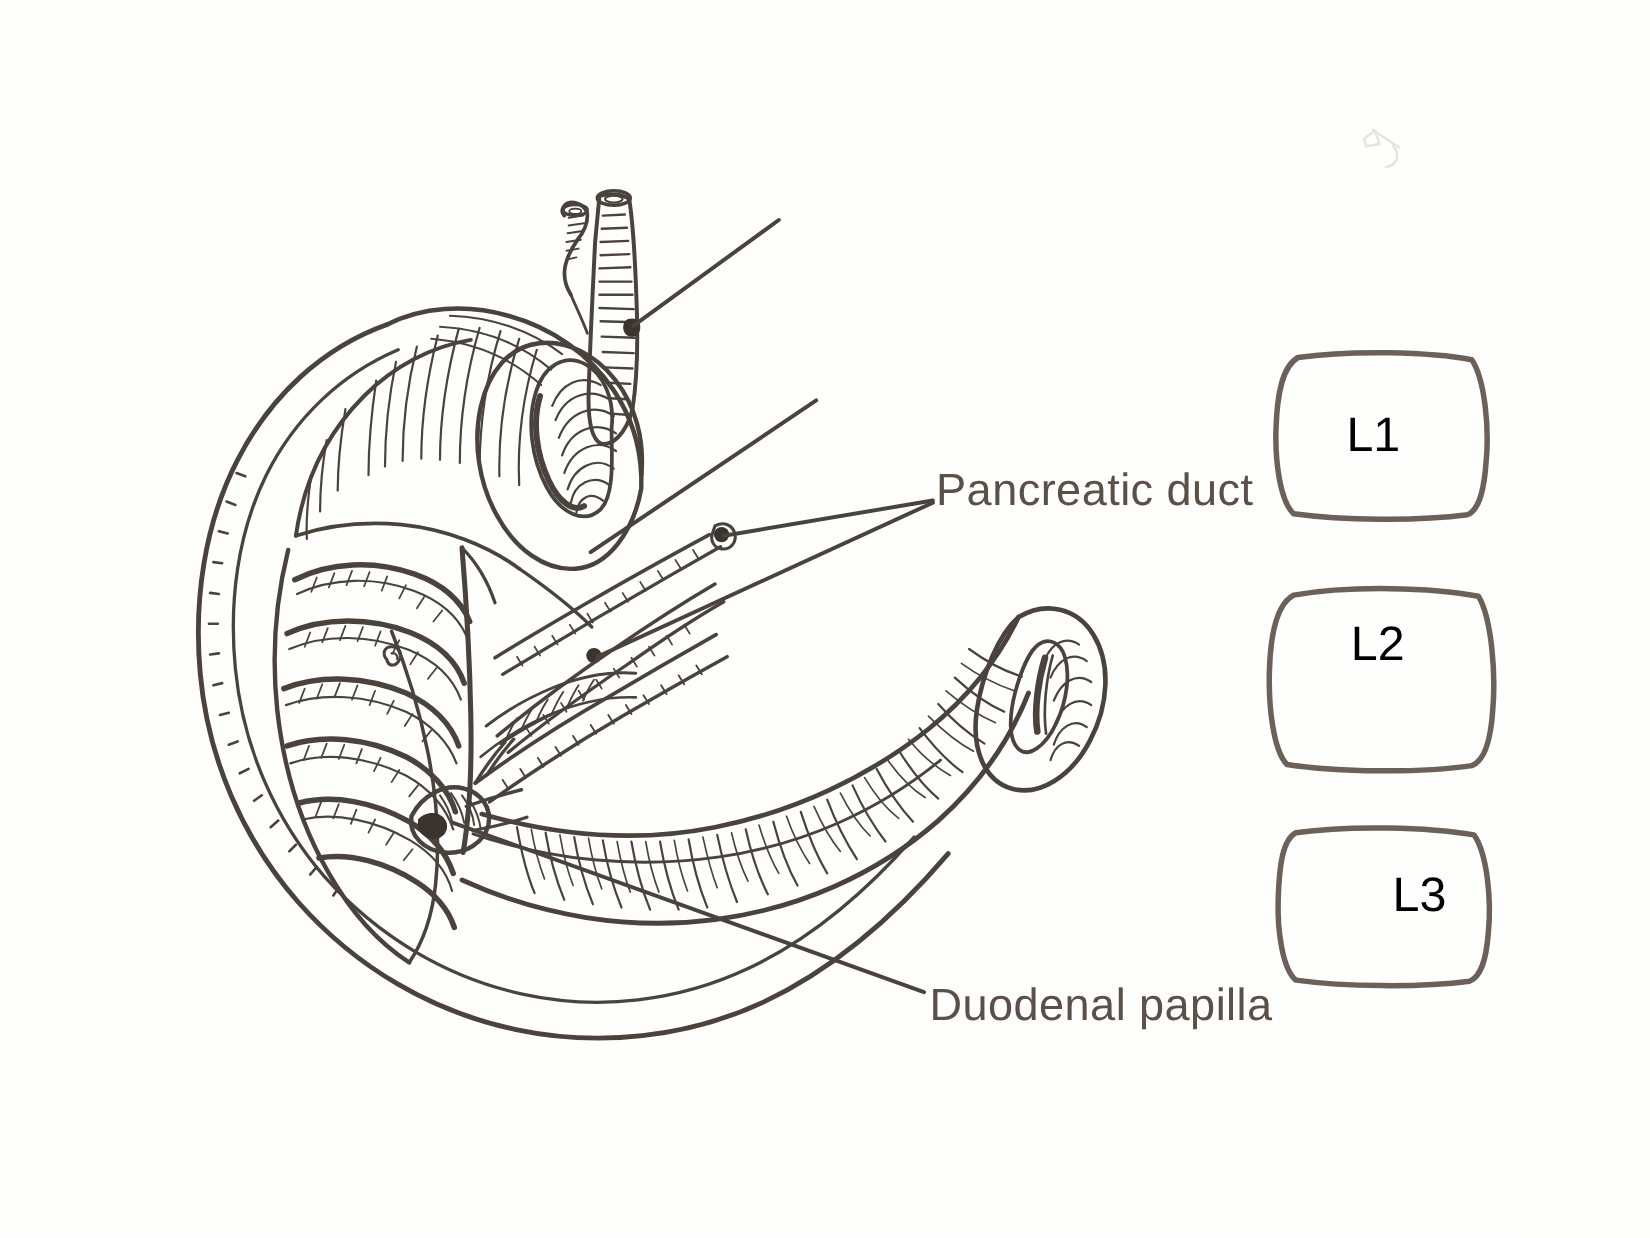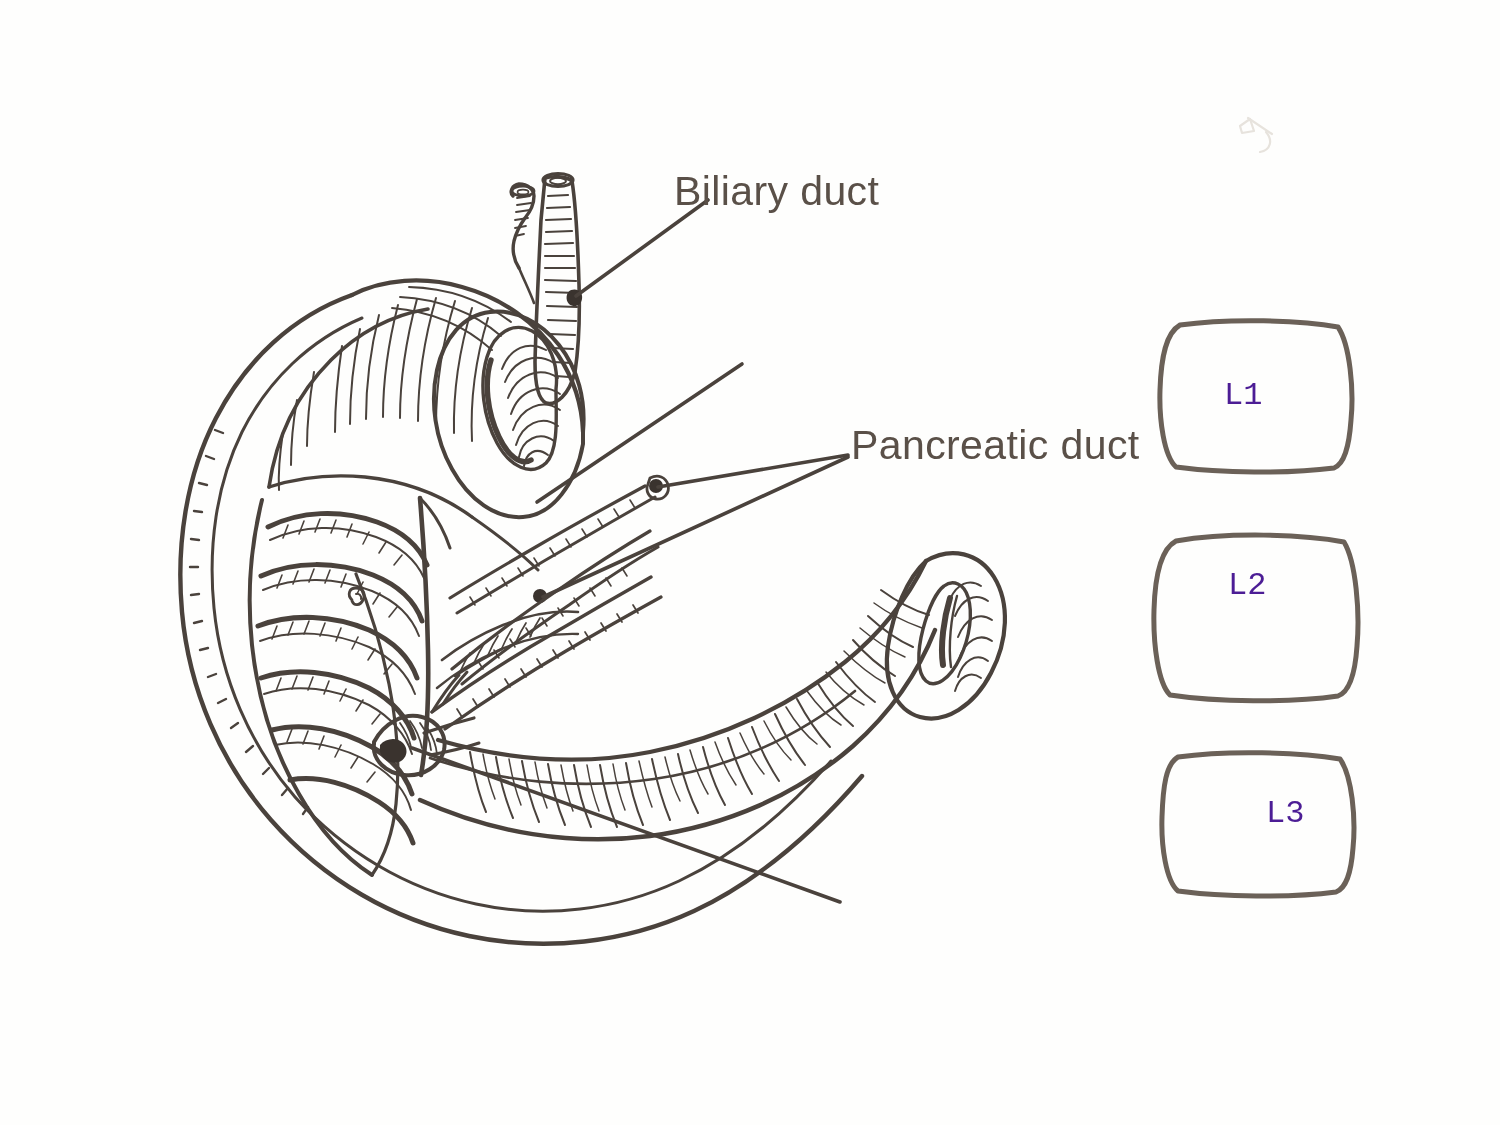--- a/index.html
+++ b/index.html
@@ -36,23 +36,23 @@
     white-space: pre;
     user-select: none;
   }
   #label-biliary-duct   { left: 674px; top: 166px; }
   #label-accessory-duct { left: 705px; top: 298px; }
   #label-pancreatic-duct{ left: 851px; top: 420px; }
   #label-duodenal-papilla{ left: 845px; top: 888px; }
 
   .vbox-label {
     position: absolute;
-    color: #4c1d95;
-    font-family: Liberation Mono, monospace;
-    font-size: 32px;
+    color: #000000;
+    font-family: Liberation Sans, sans-serif;
+    font-size: 44px;
     line-height: 44px;
     white-space: pre;
     user-select: none;
   }
   #vbox-label-l1 { left: 1224px; top: 374px; }
   #vbox-label-l2 { left: 1228px; top: 564px; }
   #vbox-label-l3 { left: 1266px; top: 792px; }
 </style>
 </head>
 <body>
@@ -466,23 +466,23 @@
 
       <g stroke="#e7e3dd" stroke-width="2.2" fill="none">
         <path d="M1248,118 L1272,134"></path>
         <path d="M1240,126 L1250,119 L1254,131 L1242,133 Z"></path>
         <path d="M1266,132 C1273,140 1271,150 1260,152"></path>
       </g>
 
     </g>
   </svg>
 
-  <div class="lbl" id="label-biliary-duct">Biliary duct</div>
 
 
   <div class="lbl" id="label-pancreatic-duct">Pancreatic duct</div>
 
+  <div class="lbl" id="label-duodenal-papilla">Duodenal papilla</div>
 
   <div class="vbox-label" id="vbox-label-l1">L1</div>
   <div class="vbox-label" id="vbox-label-l2">L2</div>
   <div class="vbox-label" id="vbox-label-l3">L3</div>
 
 </div>
 
 </body></html>

